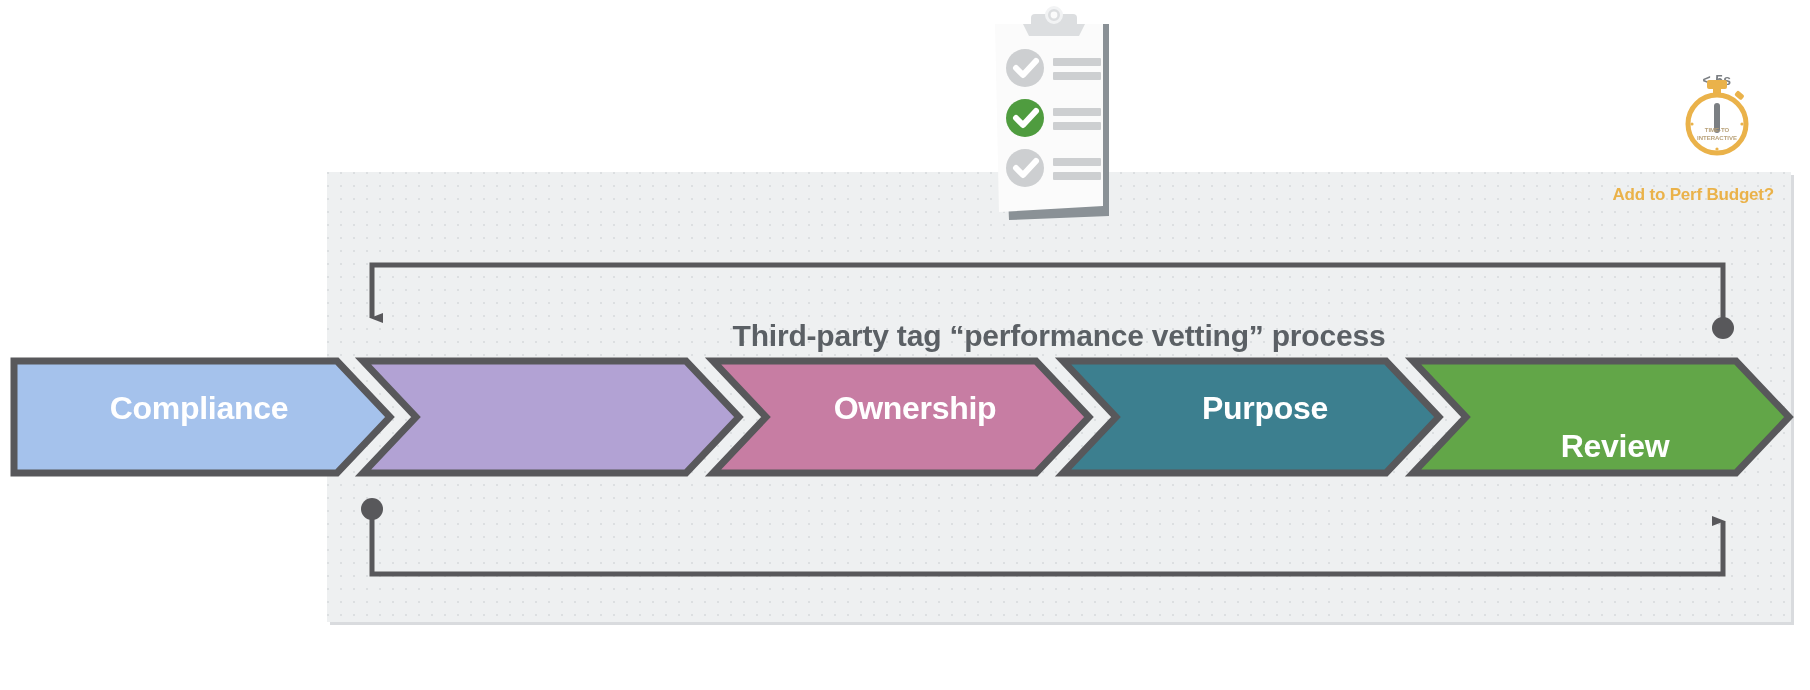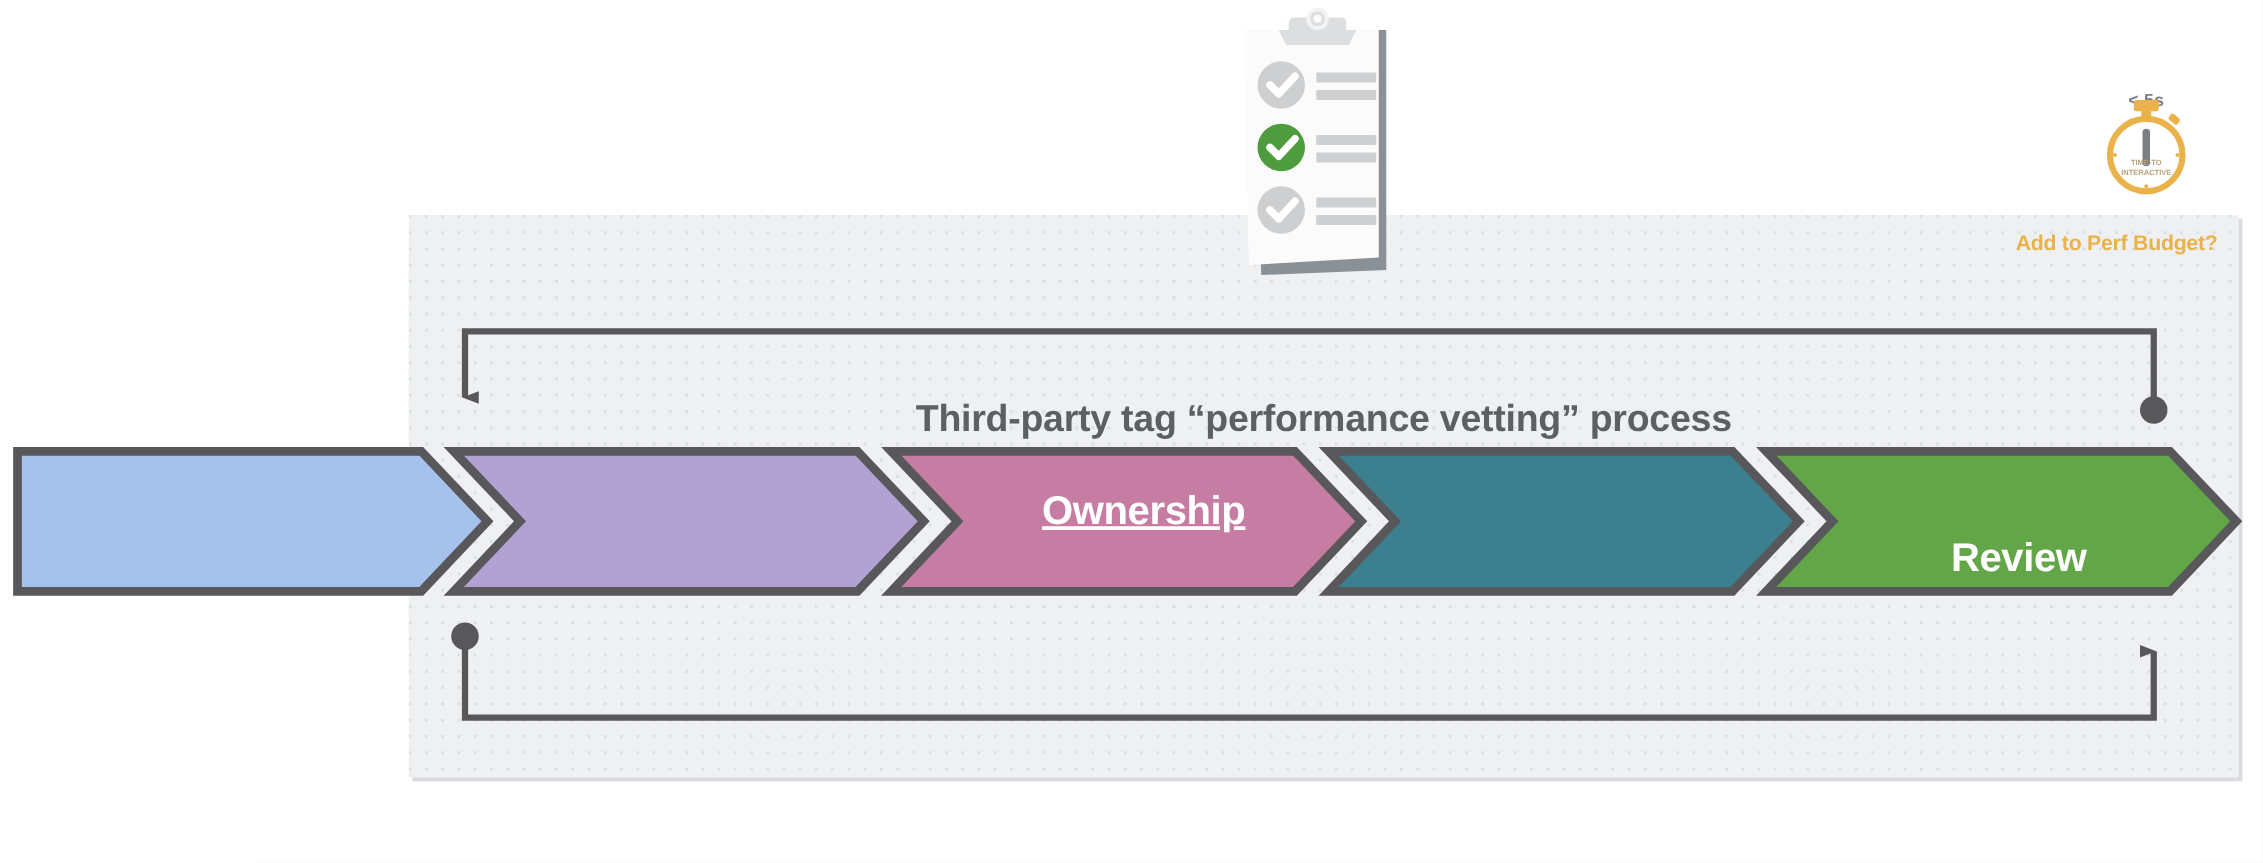--- a/index.html
+++ b/index.html
@@ -142,21 +142,23 @@
 
     <path id="chev1" d="M363,361 L686,361 L739,417 L686,473 L363,473 L416,417 Z" fill="#b2a2d4" stroke="#58585b" stroke-width="7" stroke-linejoin="miter"></path>
 
     <path id="chev2" d="M713,361 L1036,361 L1089,417 L1036,473 L713,473 L766,417 Z" fill="#c77da3" stroke="#58585b" stroke-width="7" stroke-linejoin="miter"></path>
 
     <path id="chev3" d="M1063,361 L1386,361 L1439,417 L1386,473 L1063,473 L1116,417 Z" fill="#3c7f8f" stroke="#58585b" stroke-width="7" stroke-linejoin="miter"></path>
 
     <path id="chev4" d="M1413,361 L1736,361 L1789,417 L1736,473 L1413,473 L1466,417 Z" fill="#62a648" stroke="#58585b" stroke-width="7" stroke-linejoin="miter"></path>
   </svg>
 
-  <div class="chev-label" style="left:750px; width:330px;text-decoration:underline;">Ownership</div>
+  <div class="chev-label" style="left:14px;  width:370px;">Compliance</div>
+  <div class="chev-label" style="left:750px; width:330px;">Ownership</div>
+  <div class="chev-label" style="left:1100px;width:330px;">Purpose</div>
   <div class="chev-label" style="left:1450px;width:330px;margin-top:38px;">Review</div>
 
   <div class="process-title">Third-party tag “performance vetting” process</div>
 
   <div class="perf-budget-label">Add to Perf Budget?</div>
 
   <svg class="clipboard" width="140" height="220" viewBox="0 0 140 220" xmlns="http://www.w3.org/2000/svg">
 
     <path d="M16,18 L124,18 L124,210 L24,214 Z" fill="#8a9196"></path>
 

